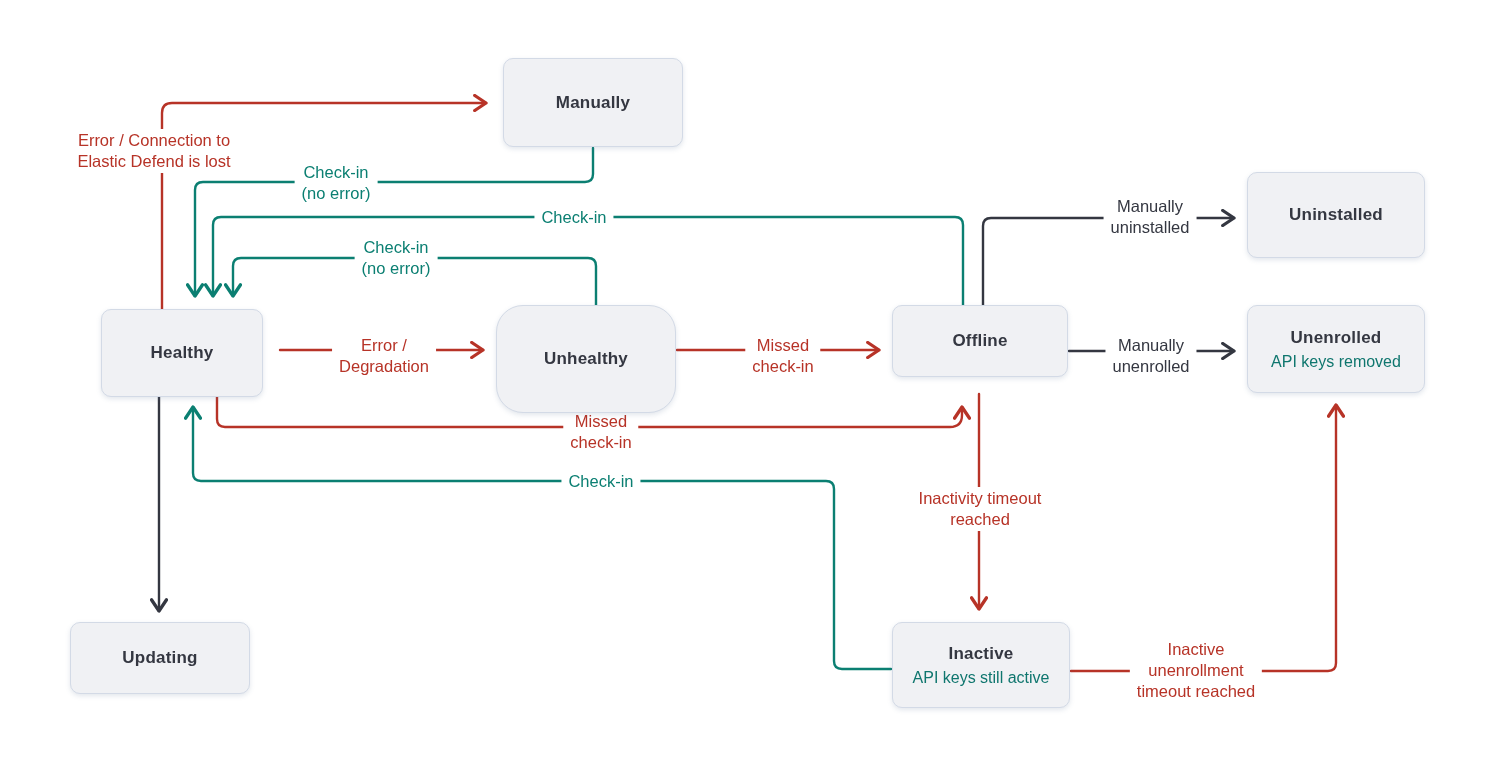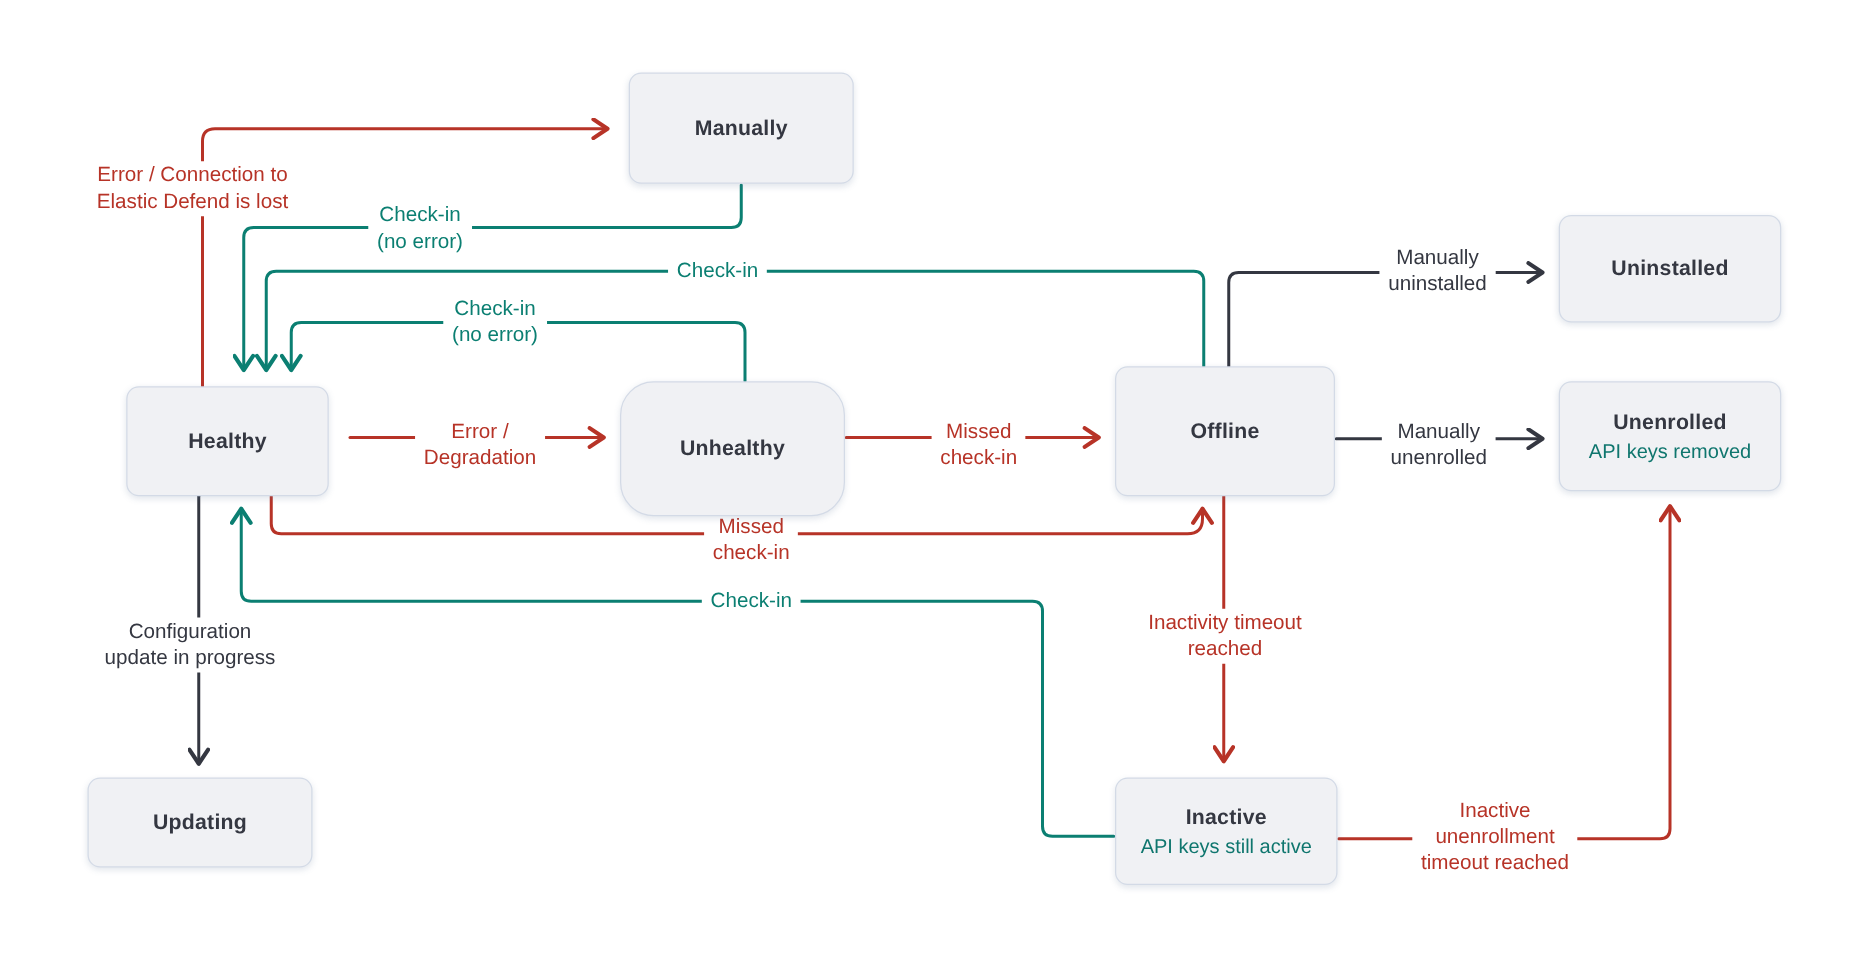--- a/index.html
+++ b/index.html
@@ -115,24 +115,20 @@
     <div>Missed</div>
     <div>check-in</div>
   </div>
   <div class="edge-label teal" style="left:601px;top:481px;">
     <div>Check-in</div>
   </div>
   <div class="edge-label red" style="left:980px;top:509px;">
     <div>Inactivity timeout</div>
     <div>reached</div>
   </div>
-  <div class="edge-label dark" style="left:152px;top:516px;">
-    <div>Configuration</div>
-    <div>update in progress</div>
-  </div>
   <div class="edge-label red" style="left:1196px;top:670px;">
     <div>Inactive</div>
     <div>unenrollment</div>
     <div>timeout reached</div>
   </div>
 
   <div class="node" style="left:503px;top:58px;width:180px;height:89px;">
     <div class="title">Manually</div>
   </div>
 
@@ -141,21 +137,21 @@
   </div>
 
   <div class="node" style="left:101px;top:309px;width:162px;height:88px;">
     <div class="title">Healthy</div>
   </div>
 
   <div class="node" style="left:496px;top:305px;width:180px;height:108px;border-radius:27px;">
     <div class="title">Unhealthy</div>
   </div>
 
-  <div class="node" style="left:892px;top:293px;width:176px;height:104px;">
+  <div class="node" style="left:892px;top:305px;width:176px;height:72px;">
     <div class="title">Offline</div>
   </div>
 
   <div class="node" style="left:1247px;top:305px;width:178px;height:88px;">
     <div class="title">Unenrolled</div>
     <div class="subtitle">API keys removed</div>
   </div>
 
   <div class="node" style="left:70px;top:622px;width:180px;height:72px;">
     <div class="title">Updating</div>

